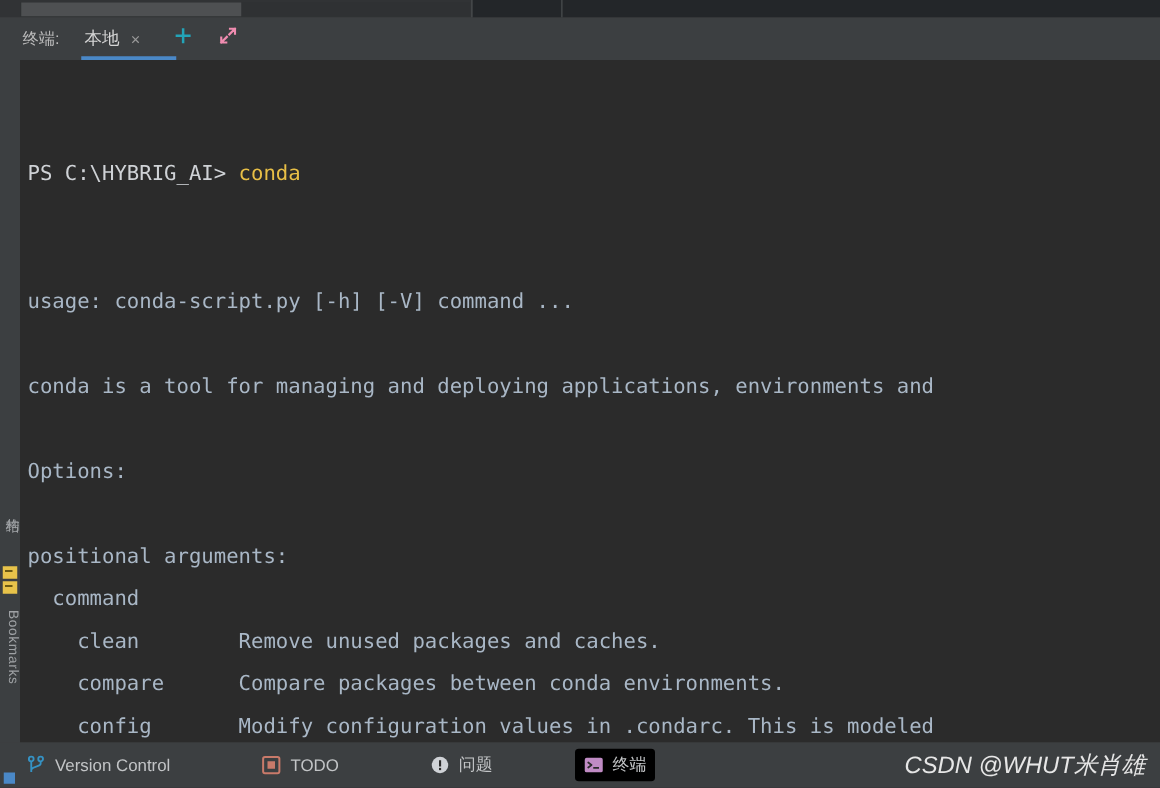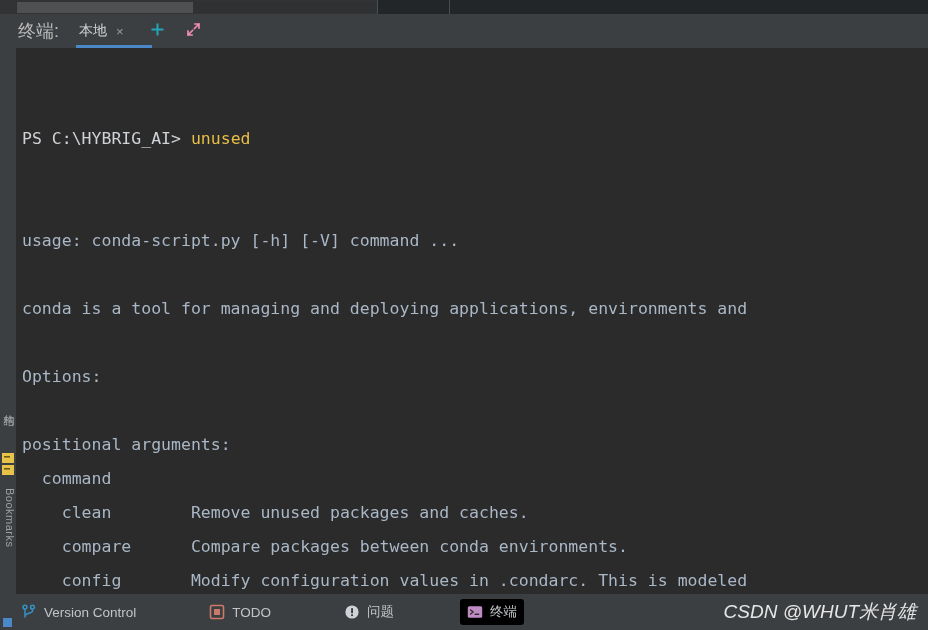--- a/index.html
+++ b/index.html
@@ -60,21 +60,21 @@
     position: absolute;
     left: 0; top: 14px;
     width: 928px; height: 34px;
     background: #3c3f41;
     display: flex;
     align-items: center;
     padding-left: 18px;
   }
   .tabbar-label {
     color: #bbbbbb;
-    font-size: 18px;
+    font-size: 13px;
     margin-right: 14px;
   }
   .tab-item {
     position: relative;
     height: 34px;
     display: flex;
     align-items: center;
     padding: 0 4px 0 6px;
     cursor: default;
   }
@@ -258,21 +258,21 @@
         <rect x="2" y="4" width="6" height="1.6" fill="#6b5a14"></rect>
         <rect x="2" y="16" width="6" height="1.6" fill="#6b5a14"></rect>
       </svg>
     </span>
 
     <span class="rail-vtext latin" style="top:440px;">Bookmarks</span>
 
   </div>
 
   <div class="terminal">
-    <div class="term-line"><span class="tok-prompt">PS C:\HYBRIG_AI&gt;</span><span class="tok-prompt"> </span><span class="tok-cmd">unused</span></div>
+    <div class="term-line"><span class="tok-prompt">PS C:\HYBRIG_AI&gt;</span><span class="tok-prompt"> </span><span class="tok-cmd">conda</span></div>
     <div id="term-lines"><div class="term-line tok-out">usage: conda-script.py [-h] [-V] command ...</div><div class="term-line tok-out">&nbsp;</div><div class="term-line tok-out">conda is a tool for managing and deploying applications, environments and</div><div class="term-line tok-out">&nbsp;</div><div class="term-line tok-out">Options:</div><div class="term-line tok-out">&nbsp;</div><div class="term-line tok-out">positional arguments:</div><div class="term-line tok-out">  command</div><div class="term-line tok-out">    clean        Remove unused packages and caches.</div><div class="term-line tok-out">    compare      Compare packages between conda environments.</div><div class="term-line tok-out">    config       Modify configuration values in .condarc. This is modeled</div></div>
   </div>
 
   <div class="bottombar">
     <div id="bb-items" style="display:flex;align-items:center;gap:47px;">
         <div class="bb-item">
           <span class="bb-icon">
             <svg xmlns="http://www.w3.org/2000/svg" width="16" height="16" viewBox="0 0 16 16">
               <circle cx="4" cy="3.2" r="1.9" fill="none" stroke="#3592c4" stroke-width="1.5"></circle>
               <circle cx="11.5" cy="3.2" r="1.9" fill="none" stroke="#3592c4" stroke-width="1.5"></circle>

